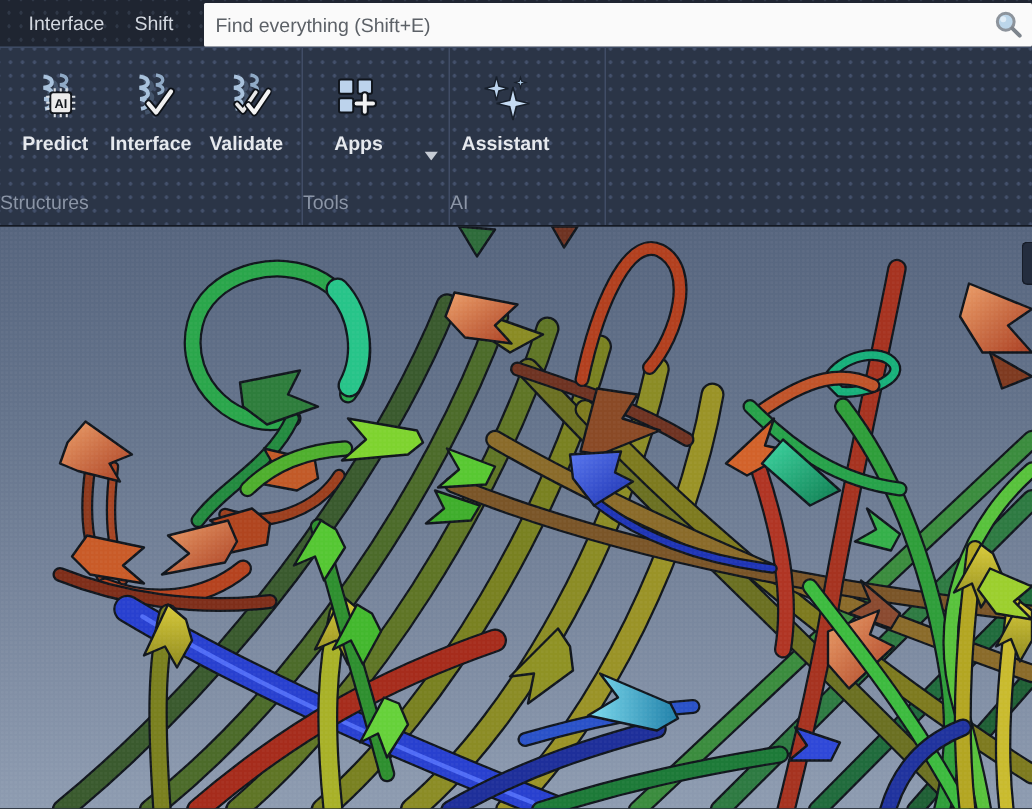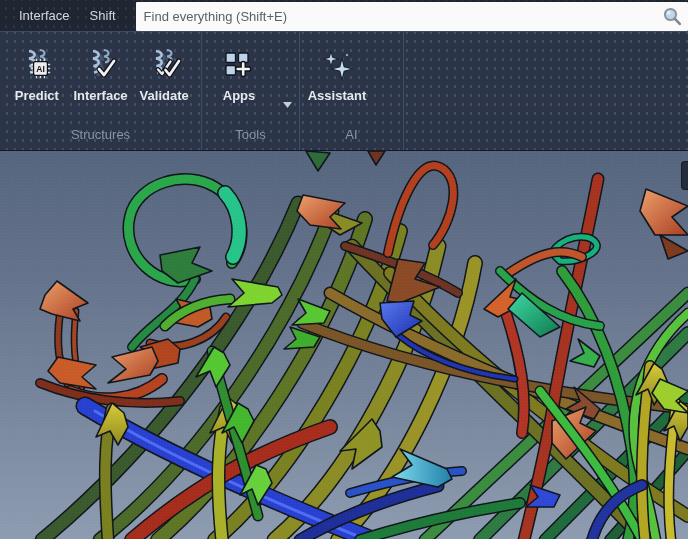--- a/index.html
+++ b/index.html
@@ -25,21 +25,21 @@
   .rgroup{position:relative;box-sizing:border-box;border-right:1px solid #414d66;height:100%;}
   .rgroup.filler{border-right:0;flex:1;}
   .g-structures{width:202px;}
   .g-tools{width:98px;}
   .g-ai{width:104px;}
   .btnrow{display:flex;justify-content:space-between;padding:0 5px;}
   .g-tools .btnrow,.g-ai .btnrow{justify-content:flex-start;}
   .rbtn{display:flex;flex-direction:column;align-items:center;padding-top:16px;width:64px;cursor:default;}
   .ricon{width:34px;height:34px;}
   .rlabel{margin-top:6px;font-size:13px;color:#e6e9ee;white-space:nowrap;font-weight:bold;}
-  .group-label{position:absolute;left:0;right:0;bottom:8px;text-align:center;
+  .group-label{position:absolute;left:0;right:0;bottom:8px;text-align:left;
     font-size:13px;color:#8b95a6;}
   .apps-caret{position:absolute;right:7px;top:62px;cursor:pointer;}
   
   .viewport{height:389px;position:relative;border-top:1px solid #141923;box-sizing:border-box;}
   .viewport svg{display:block;}
   .dither{position:absolute;inset:0;pointer-events:none;
     background-image:radial-gradient(rgba(255,255,255,.035) 1px,transparent 1px);
     background-size:3px 3px;}
   .side-tab{position:absolute;right:0;top:10px;width:6px;height:27px;background:#242d3e;
     border:1px solid #161c28;border-right:0;border-radius:4px 0 0 4px;cursor:pointer;}

